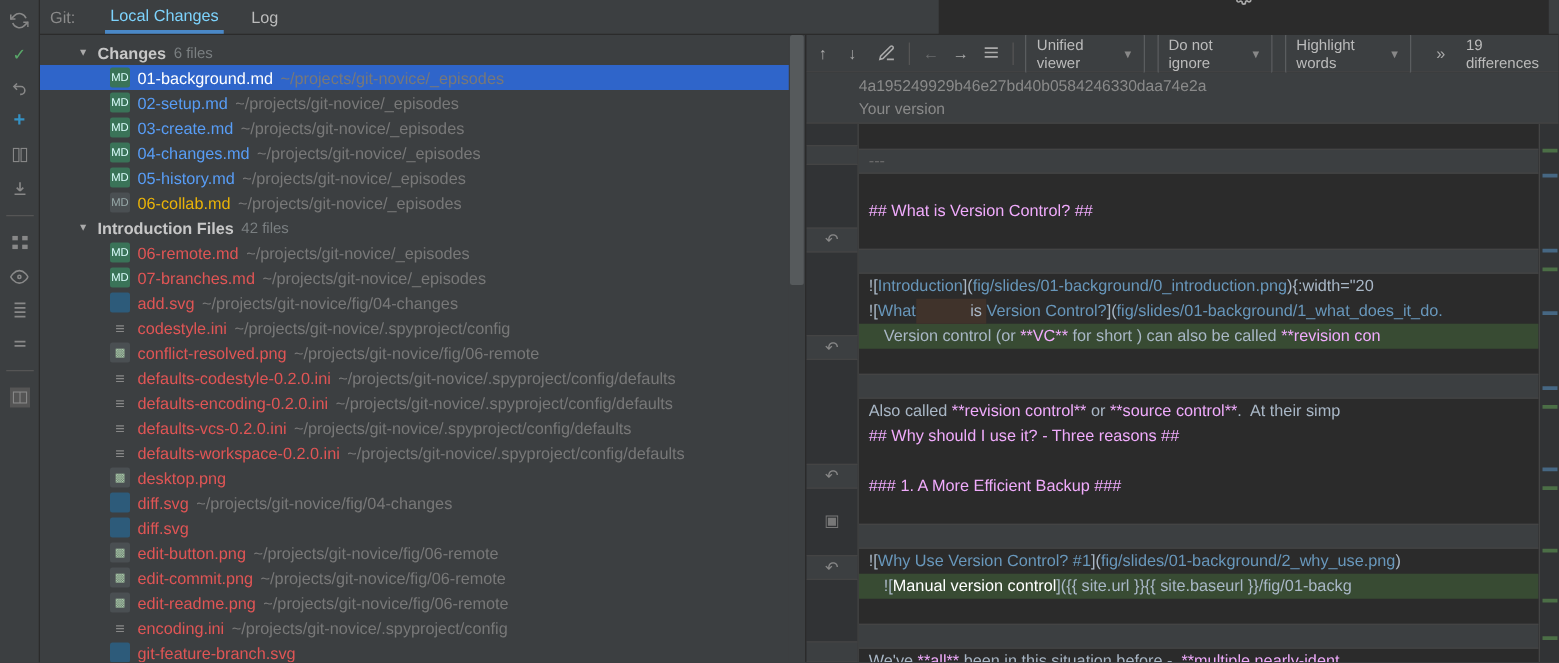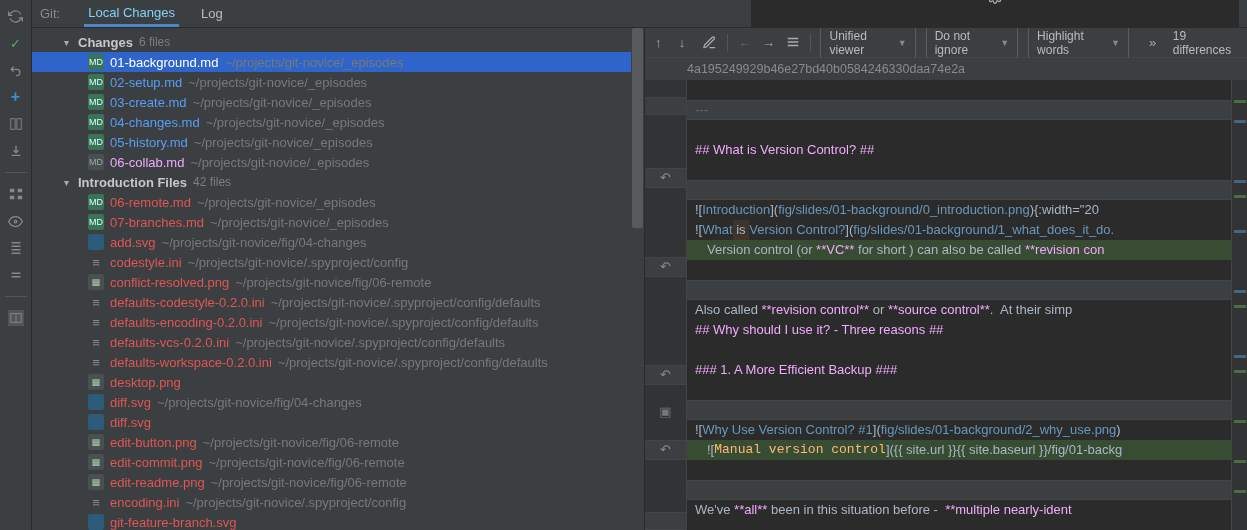--- a/index.html
+++ b/index.html
@@ -29,21 +29,21 @@
 .fic { width:16px; height:16px; margin-right:6px; display:inline-flex; align-items:center; justify-content:center; font-size:9px; border-radius:2px;}
 .fic.md { background:#3a7358; color:#dff; }
 .fic.md-grey { background:#4a4f52; color:#9aa; }
 .fic.svg { background:#2d5b7a; color:#cfe; }
 .fic.txt { color:#888;}
 .fic.txt::before{content:"≡"; font-size:13px;}
 .fic.img { background:#4a4f52; color:#aca;}
 .nm { }
 .nm.blue { color:#589df6; }
 .nm.red  { color:#e05555; }
-.nm.grey { color:#f0abfc; }
+.nm.grey { color:#eab308; }
 .pth { color:#787878; margin-left:6px; }
 .hdr .nm { font-weight:600; color:#c7c7c7;}
 .cnt { color:#7a7f81; margin-left:6px; font-size:12px;}
 
 .right { flex:1; display:flex; flex-direction:column; background:#2b2b2b; }
 .toolbar { height:30px; display:flex; align-items:center; gap:10px; padding:0 10px; border-bottom:1px solid #444; background:#3c3f41; }
 .tb-ic { width:16px; height:16px; color:#aaa; cursor:pointer; }
 .tb-sep { width:1px; height:18px; background:#555; }
 .dd { display:flex; align-items:center; gap:6px; padding:2px 8px; border:1px solid #5a5d5f; border-radius:3px; color:#bbb; cursor:pointer; font-size:12px;}
 .dd .ch{font-size:9px;color:#888;}
@@ -52,23 +52,23 @@
 .hdrrow{padding:4px 10px 4px 42px;font-size:12.5px;color:#8a8a8a;background:#3c3f41;}
 .diffbody{flex:1;display:flex;font-family:Menlo,Consolas,monospace;font-size:13px;line-height:20px;overflow:hidden;}
 .gcol{width:42px;background:#313335;border-right:1px solid #444;display:flex;flex-direction:column;align-items:center;}
 .lines{flex:1;overflow:hidden;white-space:pre;}
 .ln{height:20px;padding-left:8px;color:#a9b7c6;display:flex;align-items:center;}
 .ln.hr{background:#3c3f41;color:#6a6a6a;border-top:1px solid #444;border-bottom:1px solid #444;}
 .ln.green{background:#384b33;padding-left:20px;}
 .g{height:20px;display:flex;align-items:center;justify-content:center;color:#777;width:100%;}
 .g.hr{background:#3c3f41;border-top:1px solid #444;border-bottom:1px solid #444;}
 .tok-orange{color:#f0abfc;font-weight:normal;}
-.tok-orange-nb{color:#fdba74;font-family:Liberation Mono, monospace;}
+.tok-orange-nb{color:#ffffff;}
 .tok-blue{color:#6897bb;}
-.hl{background:#40332b;}
+.hl{background:#40332b;padding-left:40px;}
 .minimap{width:16px;background:#313335;border-left:1px solid #444;position:relative;}
 .mm{position:absolute;left:2px;width:12px;height:3px;}
 .mm.g{background:#4b6e46;}
 .mm.b{background:#466783;}
 svg{display:block;}
 </style>
 </head>
 <body>
 
 <div class="root">
@@ -334,20 +334,21 @@
             </div>
           <div class="dd">
               <span>Highlight words</span>
               <span class="ch">▼</span>
             </div>
           <span class="tb-spacer"></span>
           <span class="tb-ic">»</span>
           <span class="diffcount">19 differences</span>
         </div>
         <div class="hdrrow">4a195249929b46e27bd40b0584246330daa74e2a</div>
+        <div class="hdrrow" style="padding-top:0;border-bottom:1px solid #444;">Your version</div>
         <div class="diffbody">
           <div class="gcol" id="gcol">
               <div class="g"></div>
               <div class="g hr"></div>
               <div class="g"></div>
               <div class="g"></div>
               <div class="g"></div>
               <div class="g hr">
                 <span style="color:#888">↶</span>
               </div>

